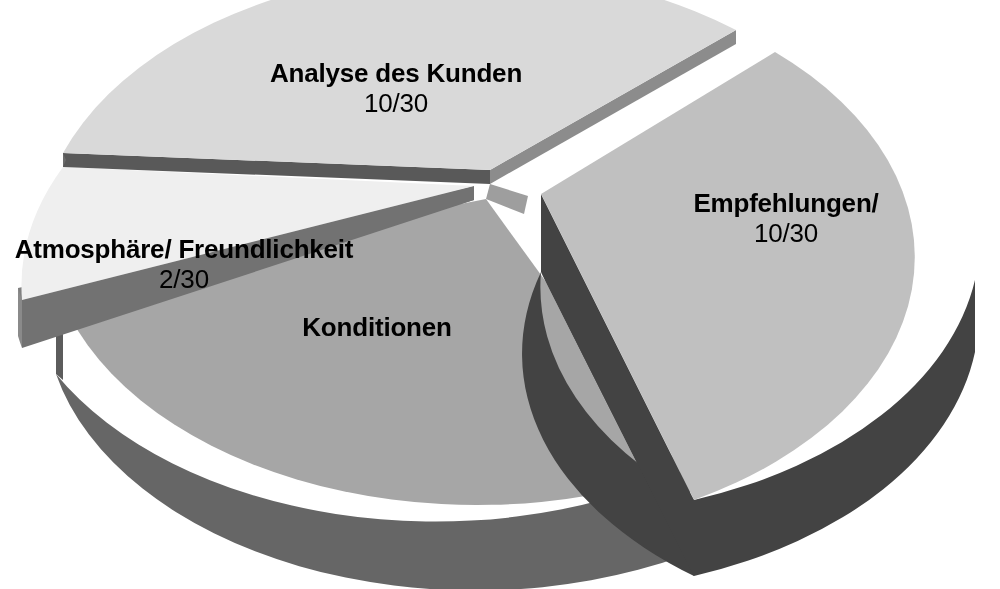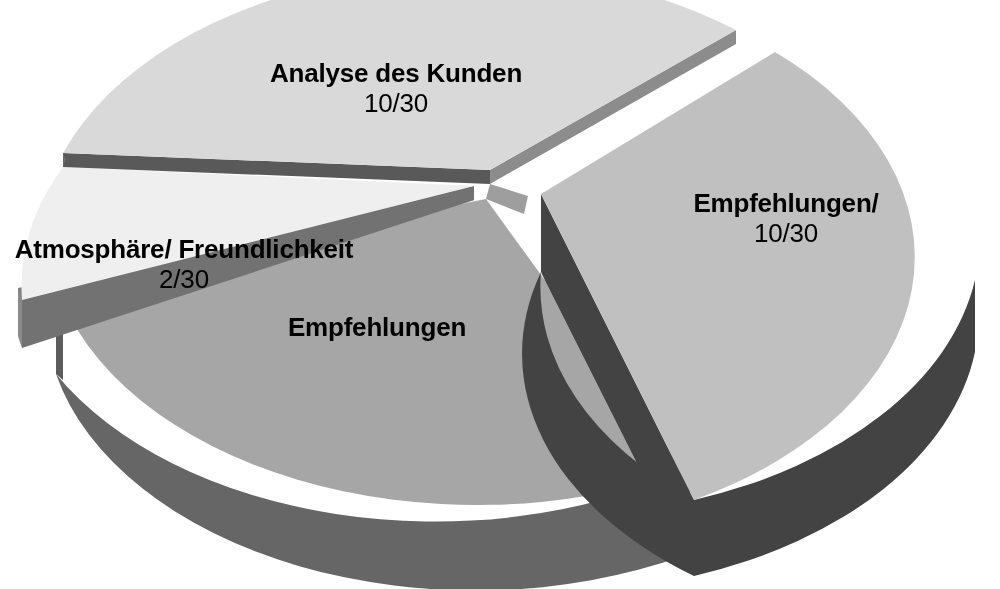--- a/index.html
+++ b/index.html
@@ -115,16 +115,16 @@
     <span class="lbl-name">Empfehlungen/</span>
     <span class="lbl-value">10/30</span>
   </div>
 
   <div class="slice-label" style="left:184px; top:192px; transform:translateX(-50%);margin-top:42px;">
     <span class="lbl-name">Atmosphäre/ Freundlichkeit</span>
     <span class="lbl-value">2/30</span>
   </div>
 
   <div class="slice-label" style="left:377px; top:312px; transform:translateX(-50%);">
-    <span class="lbl-name">Empfehlungen</span>
+    <span class="lbl-name">Konditionen</span>
   </div>
 
 </div>
 
 </body></html>

